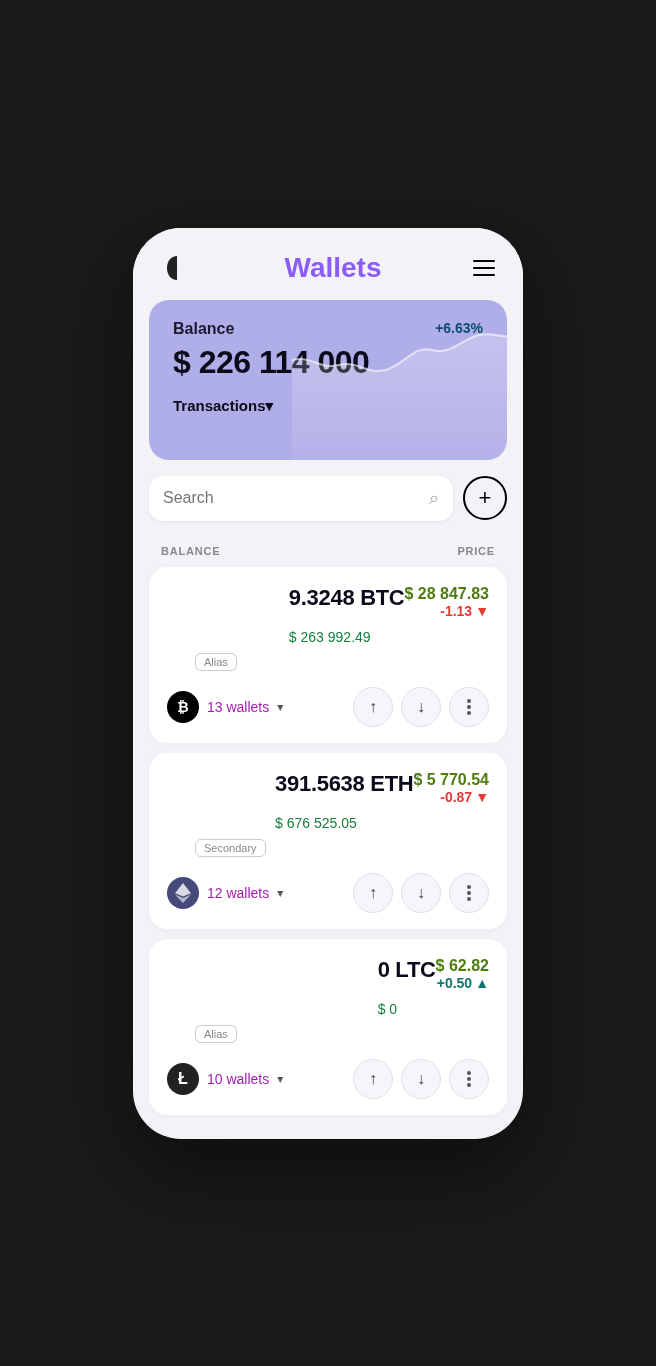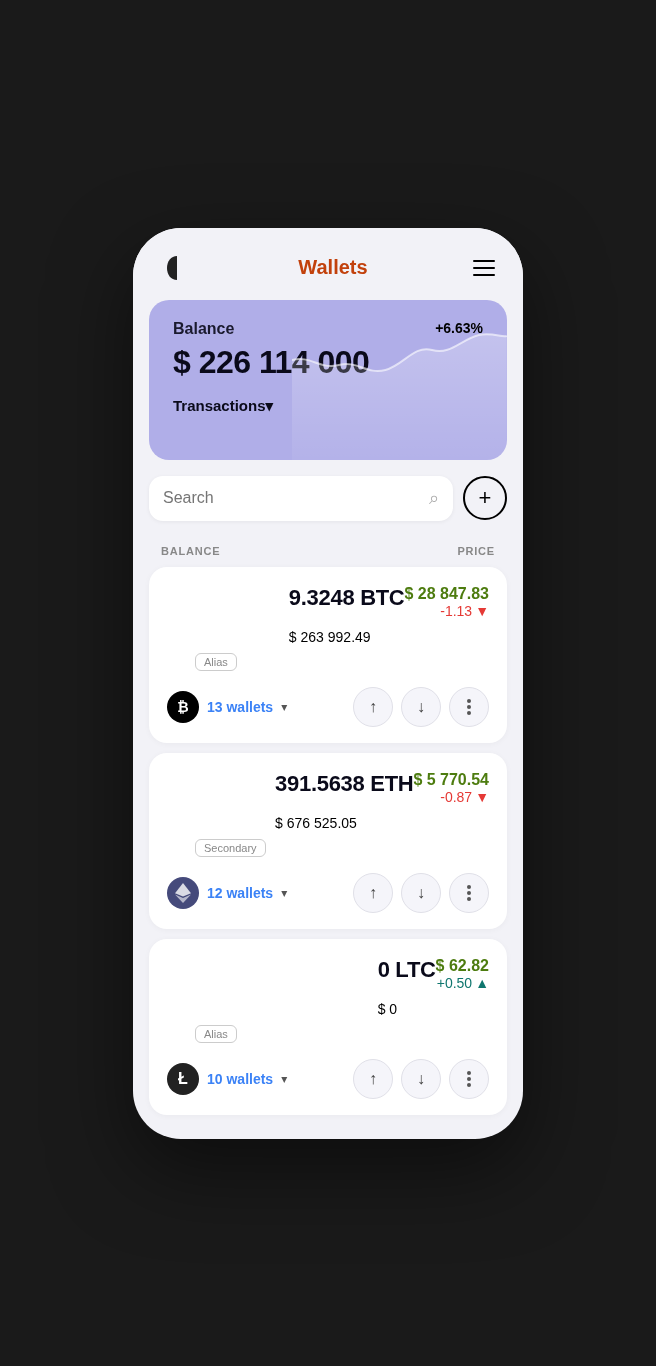--- a/index.html
+++ b/index.html
@@ -26,23 +26,23 @@
       align-items: center;
       justify-content: space-between;
       padding: 24px 28px 16px;
       background: #f2f2f7;
     }
     .logo-icon {
       width: 32px;
       height: 32px;
     }
     .header-title {
-      font-size: 20px;
+      font-size: 28px;
       font-weight: 700;
-      color: #c2410c;
+      color: #8b5cf6;
     }
     .menu-icon {
       display: flex;
       flex-direction: column;
       gap: 5px;
       cursor: pointer;
     }
     .menu-icon span {
       display: block;
       width: 22px;
@@ -65,21 +65,21 @@
       align-items: flex-start;
     }
     .balance-label {
       font-size: 16px;
       font-weight: 600;
       color: #1a1a2e;
     }
     .balance-change {
       font-size: 14px;
       font-weight: 600;
-      color: #000000;
+      color: #0c4a6e;
     }
     .balance-amount {
       font-size: 32px;
       font-weight: 800;
       color: #0a0a1a;
       margin-top: 6px;
       letter-spacing: -0.5px;
     }
     .transactions-btn {
       display: flex;
@@ -180,34 +180,34 @@
       align-items: flex-start;
     }
     .coin-amount {
       font-size: 22px;
       font-weight: 800;
       color: #0a0a1a;
       letter-spacing: -0.3px;
     }
     .coin-usd {
       font-size: 14px;
-      color: #000000;
+      color: #15803d;
       margin-top: 18px;
     }
     .coin-price {
       text-align: right;
     }
     .coin-price-usd {
       font-size: 16px;
       font-weight: 600;
       color: #4d7c0f;
     }
     .coin-price-change {
       font-size: 14px;
-      font-weight: 400;
+      font-weight: 700;
       display: flex;
       align-items: center;
       justify-content: flex-end;
       gap: 3px;
     }
     .negative { color: #e53935; }
     .positive { color: #0f766e; }
     .alias-tag {
       display: inline-block;
       border: 1px solid #ccc;
@@ -245,22 +245,22 @@
       flex-shrink: 0;
     }
     .coin-logo.eth {
       background: #454a7b;
     }
     .coin-logo.ltc {
       background: #222;
     }
     .wallet-count {
       font-size: 14px;
-      font-weight: 700;
-      color: #3b82f6;
+      font-weight: 400;
+      color: #a21caf;
     }
     .chevron-down {
       font-size: 12px;
       color: #555;
     }
     .action-btns {
       display: flex;
       gap: 8px;
       align-items: center;
     }

